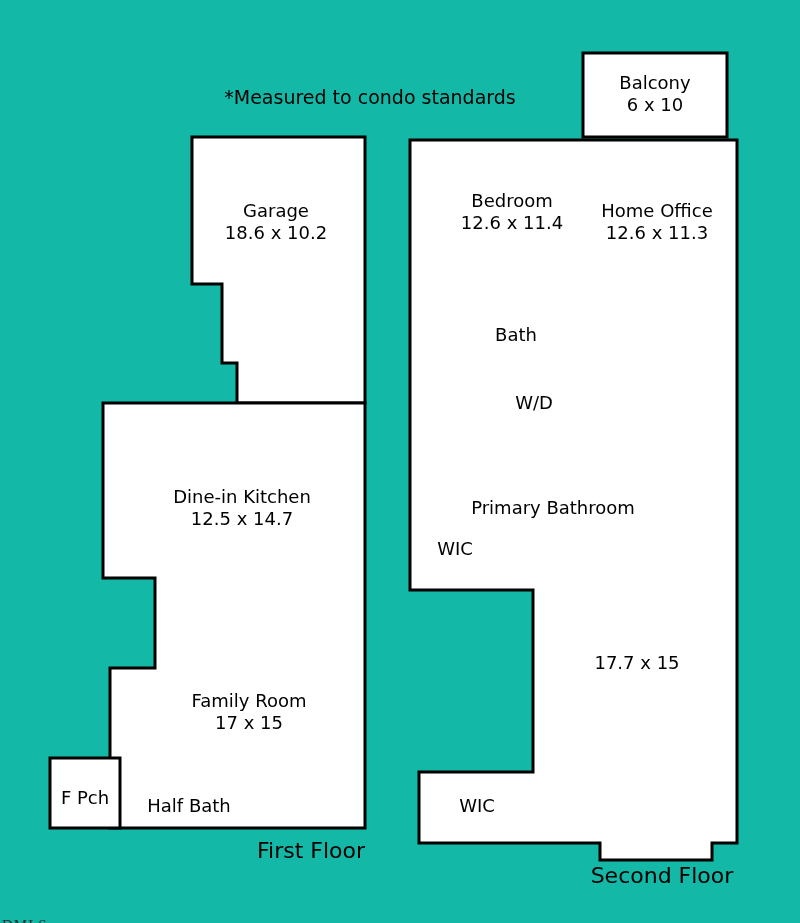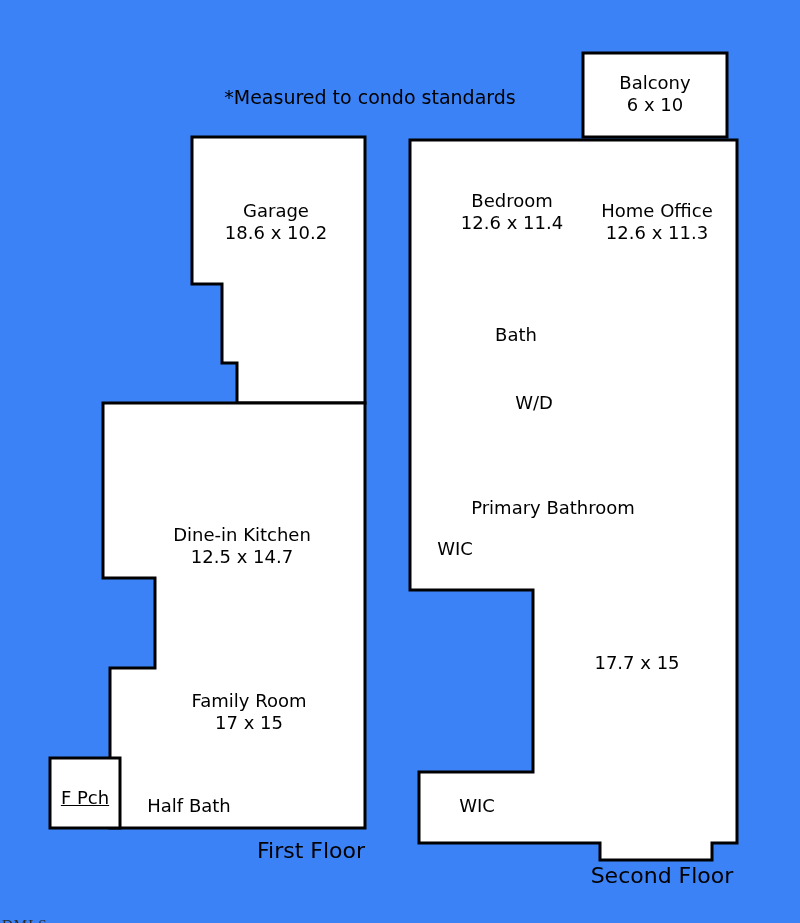--- a/index.html
+++ b/index.html
@@ -4,21 +4,21 @@
 <style>
   html, body {
     margin: 0;
     padding: 0;
     background: #ffffff;
   }
   .plan-canvas {
     position: relative;
     width: 800px;
     height: 923px;
-    background: #3b82f6;
+    background: #14b8a6;
     font-family: "DejaVu Sans", "Liberation Sans", sans-serif;
     color: #000000;
     overflow: hidden;
   }
   .linework {
     position: absolute;
     left: 0;
     top: 0;
   }
   .label {
@@ -97,21 +97,21 @@
   </div>
 
   <div class="label" style="left:516px; top:324px;">
     <span>Bath</span>
   </div>
 
   <div class="label" style="left:534px; top:392px;">
     <span>W/D</span>
   </div>
 
-  <div class="label" style="left:242px; top:486px;margin-top:38px;">
+  <div class="label" style="left:242px; top:486px;">
     <span>Dine-in Kitchen</span>
     <span>12.5 x 14.7</span>
   </div>
 
   <div class="label" style="left:553px; top:497px;">
     <span>Primary Bathroom</span>
   </div>
 
   <div class="label" style="left:455px; top:538px;">
     <span>WIC</span>
@@ -123,21 +123,21 @@
 
   <div class="label" style="left:249px; top:690px;">
     <span>Family Room</span>
     <span>17 x 15</span>
   </div>
 
   <div class="label" style="left:189px; top:748px;margin-top:47px;">
     <span>Half Bath</span>
   </div>
 
-  <div class="label" style="left:85px; top:787px;text-decoration:underline;">
+  <div class="label" style="left:85px; top:787px;">
     <span>F Pch</span>
   </div>
 
   <div class="label" style="left:477px; top:795px;">
     <span>WIC</span>
   </div>
 
   <div class="floor-title" style="left:311px; top:838px;">First Floor</div>
   <div class="floor-title" style="left:662px; top:863px;">Second Floor</div>
 

